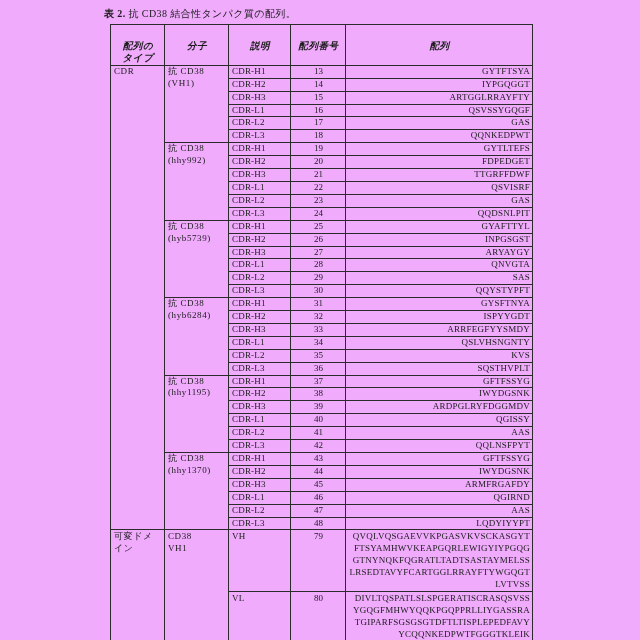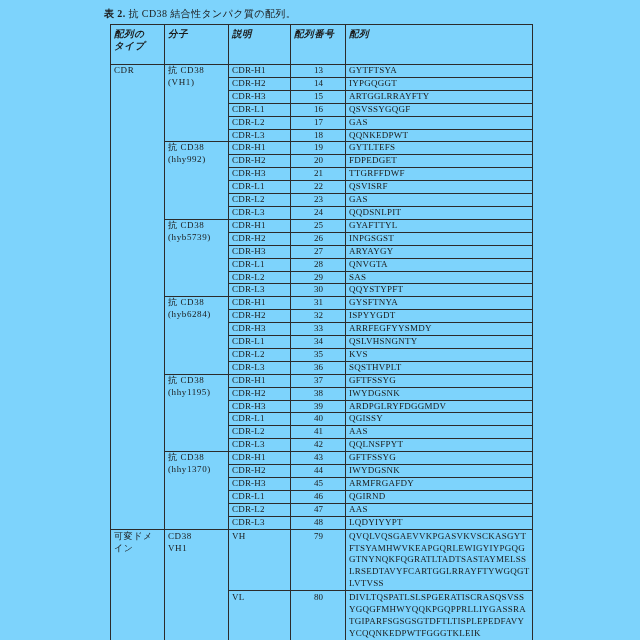--- a/index.html
+++ b/index.html
@@ -3,21 +3,21 @@
 <meta charset="utf-8">
 <style>
   * { margin: 0; padding: 0; box-sizing: border-box; }
   html, body {
     width: 640px; height: 640px;
     background: #ffffff;
     font-family: "Liberation Serif", "DejaVu Serif", serif;
     color: #1b1b1b;
     overflow: hidden;
   }
-  .page { position: relative; width: 640px; height: 640px; background: #7dd3fc; }
+  .page { position: relative; width: 640px; height: 640px; background: #f0abfc; }
 
   .doc-title {
     position: absolute;
     left: 104px; top: 7px;
     font-size: 10px;
     letter-spacing: 0.4px;
     white-space: nowrap;
   }
   .doc-title .t-bold { font-weight: bold; }
 
@@ -33,32 +33,32 @@
     border: 1px solid #2b2b2b;
     vertical-align: top;
     font-size: 9px;
     line-height: 11.9px;
     padding: 0 2px 0 3px;
     overflow: hidden;
   }
   .seq-table th {
     font-style: italic;
     font-weight: bold;
-    text-align: left;
+    text-align: center;
     height: 40px;
     font-size: 9.5px;
     letter-spacing: 0.6px;
     white-space: pre-line;
-    padding-top: 4px;
+    padding-top: 16px;
   }
   .cdr-row td { height: 12.2px; }
   .c-type, .c-mol { letter-spacing: 0.6px; white-space: pre-line; padding-top: 1px; }
   .c-desc { letter-spacing: 0.2px; margin-top: 24px; }
   .c-num { text-align: center; padding: 0; margin-top: 36px; }
-  .c-seq { letter-spacing: 0.25px; word-break: break-all; }
+  .c-seq { letter-spacing: 0.25px; word-break: break-all; text-align: right; }
   .var-row td { padding-top: 1px; }
 </style>
 </head>
 <body>
 
 <div class="page">
 
   <div class="doc-title">
     <span class="t-bold">表 2.</span><span> 抗 CD38 結合性タンパク質の配列。</span>
   </div>

